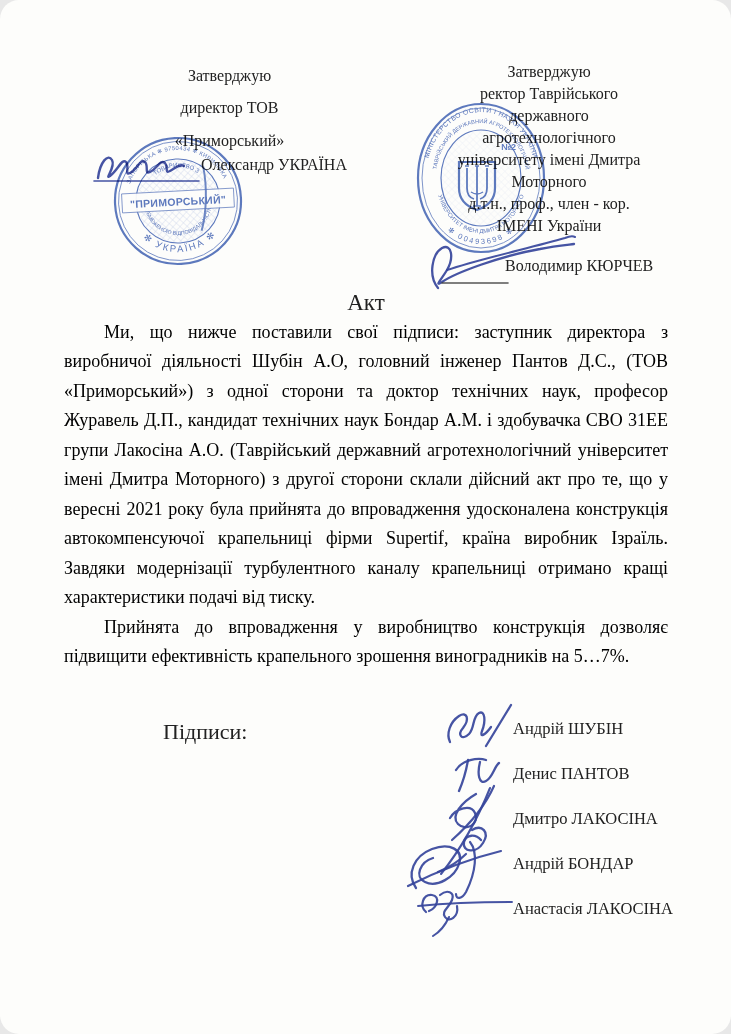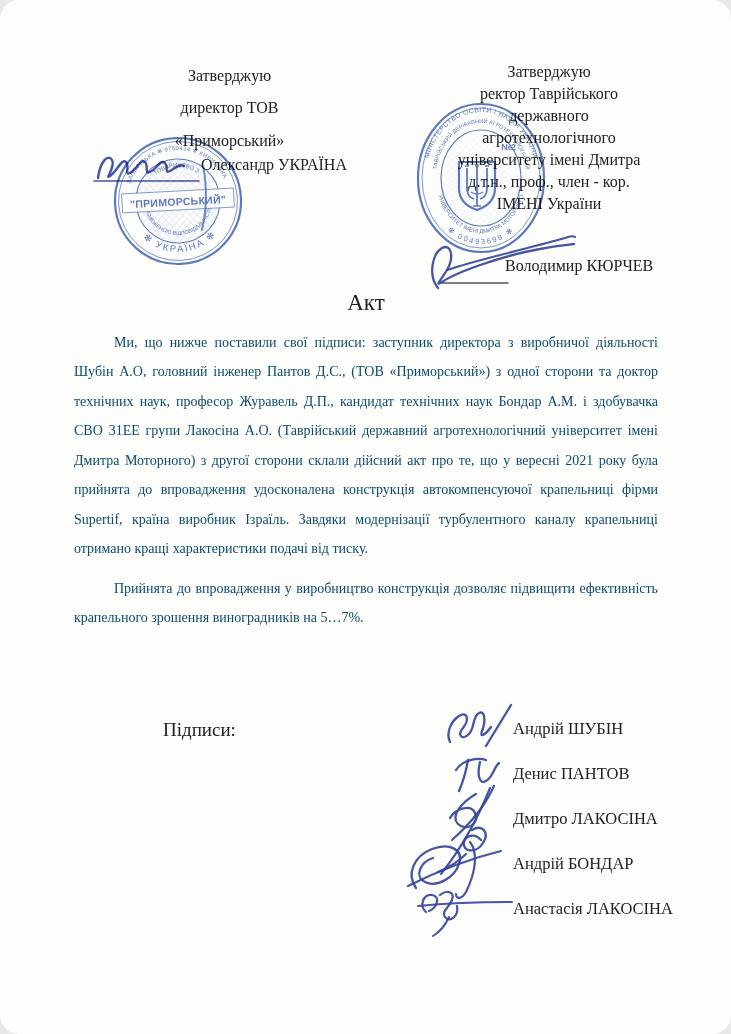--- a/index.html
+++ b/index.html
@@ -13,24 +13,24 @@
   
   .appr-left-line{position:absolute;left:122px;width:215px;text-align:center;
     font-size:16px;line-height:20px;}
   .appr-left-name{position:absolute;left:201px;top:156px;font-size:16px;}
   .appr-right{position:absolute;left:424px;top:61px;width:250px;text-align:center;}
   .appr-right div{font-size:16px;line-height:22px;height:22px;}
   .appr-right-name{position:absolute;left:505px;top:257px;font-size:16px;}
   
   .doc-body{position:absolute;left:64px;top:288px;width:604px;}
   .doc-title{text-align:center;font-size:23px;line-height:29.5px;}
-  .doc-body p{margin:10px;font-size:14px;line-height:29.5px;text-align:justify;
-    text-indent:40px;color:#0c4a6e;}
+  .doc-body p{margin:0;font-size:18px;line-height:29.5px;text-align:justify;
+    text-indent:40px;color:#000000;}
   
-  .sig-label{position:absolute;left:163px;top:719px;font-size:19px;text-align:right;}
+  .sig-label{position:absolute;left:163px;top:719px;font-size:22px;text-align:right;}
   .signers{position:absolute;left:513px;top:706px;width:210px;}
   .signer-row{height:45px;line-height:45px;font-size:16.5px;white-space:nowrap;}
   
   .stamp{position:absolute;mix-blend-mode:multiply;opacity:.88;}
   .stamp-left{left:108px;top:134px;transform:rotate(-3deg);}
   .stamp-right{left:413px;top:100px;}
   .stamp-stroke{stroke:#4868b8;fill:none;}
   .stamp-text{fill:#4868b8;font-family:"Liberation Sans","DejaVu Sans",sans-serif;}
   .ink-overlay{position:absolute;left:0;top:0;width:731px;height:1034px;
     pointer-events:none;mix-blend-mode:multiply;}
@@ -48,20 +48,21 @@
     <div class="appr-left-line" style="top:131px">«Приморський»</div>
     <div class="appr-left-name">Олександр УКРАЇНА</div>
   </div>
 
   <div class="appr-right">
     <div>Затверджую</div>
     <div>ректор Таврійського</div>
     <div>державного</div>
     <div>агротехнологічного</div>
     <div>університету імені Дмитра</div>
+    <div>Моторного</div>
     <div>д.т.н., проф., член - кор.</div>
     <div>ІМЕНІ України</div>
   </div>
   <div class="appr-right-name">Володимир КЮРЧЕВ</div>
 
   <svg class="stamp stamp-left" width="140" height="134" viewBox="0 0 140 134">
     <defs>
       <pattern id="mesh1" width="5" height="5" patternUnits="userSpaceOnUse" patternTransform="rotate(45)">
         <path d="M0,0 L0,5 M0,0 L5,0" stroke="#8ea3da" stroke-width="0.8"></path>
       </pattern>

